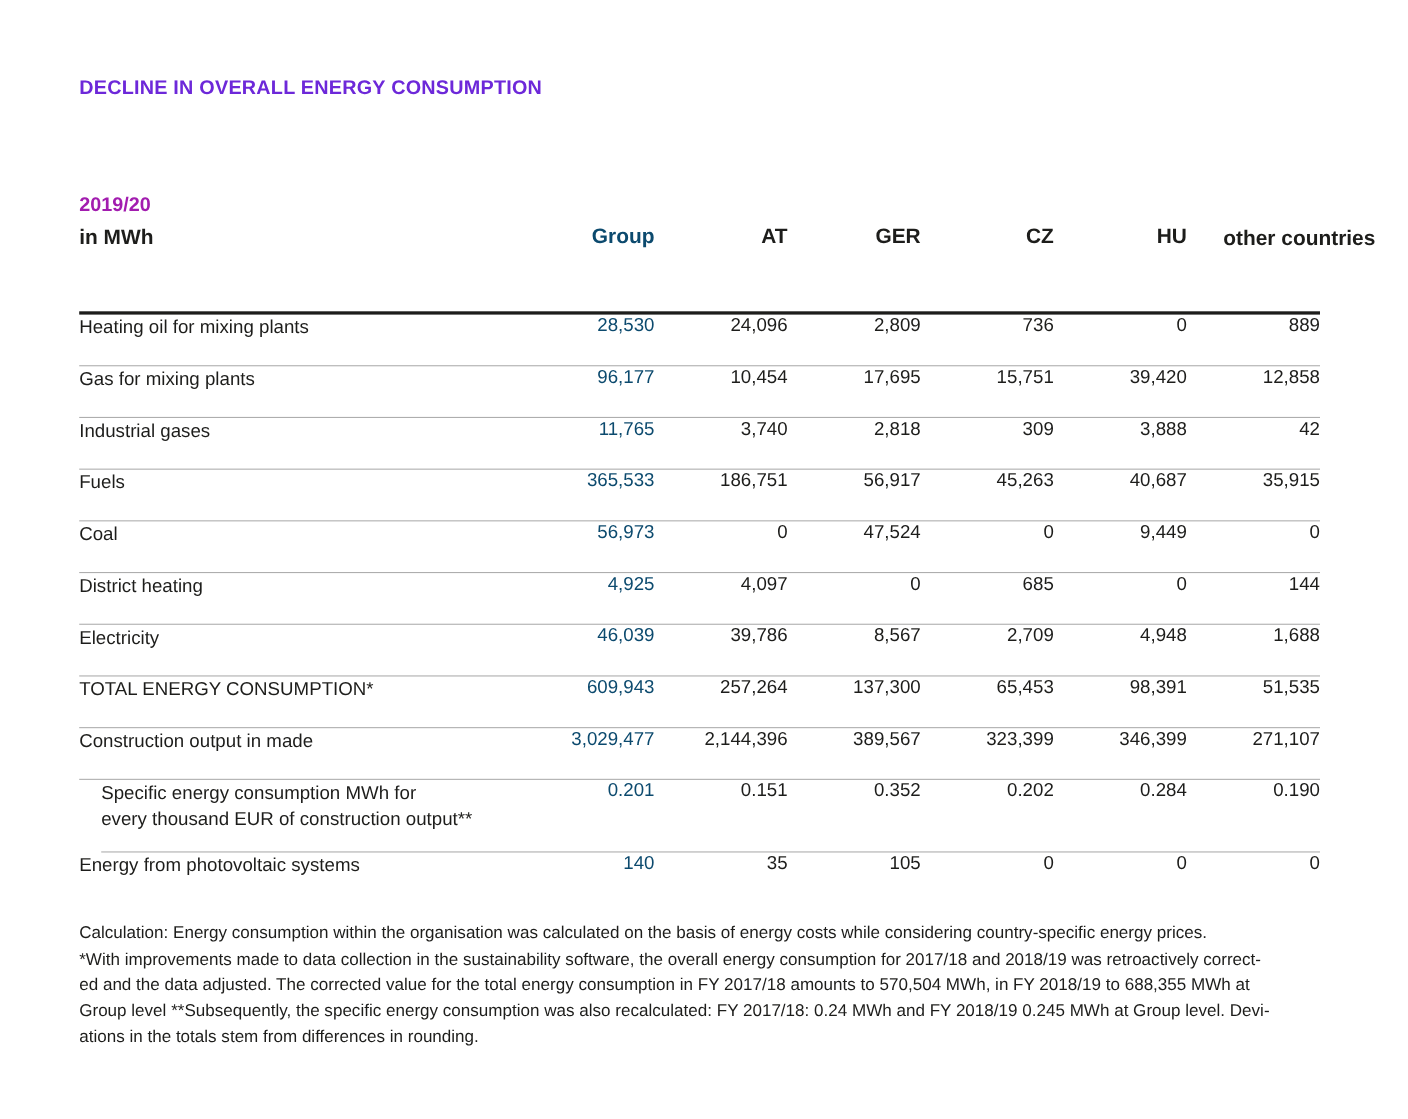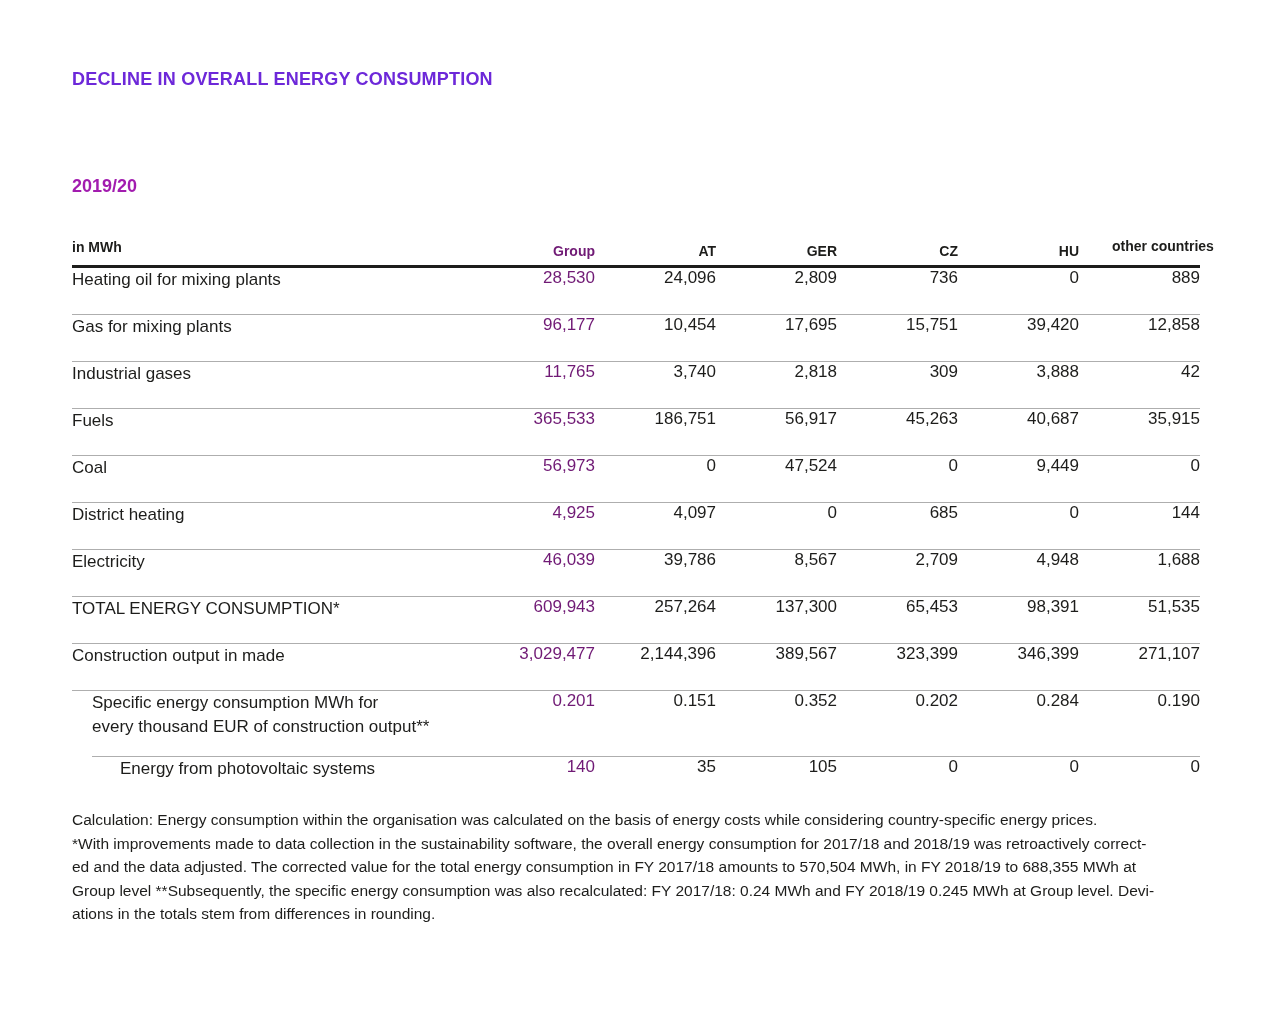--- a/index.html
+++ b/index.html
@@ -35,67 +35,66 @@
     color: #a21caf;
   }
   .energy-table {
     position: absolute;
     left: 72px;
     top: 205px;
     width: 1128px;
   }
   .thead {
     display: flex;
-    align-items: flex-end;
+    align-items: flex-start;
     height: 54px;
-    padding-bottom: 6px;
+    padding-bottom: 24px;
     border-bottom: 3px solid #1d1d1b;
     box-sizing: content-box;
     font-weight: bold;
-    font-size: 14px;
+    font-size: 19px;
   }
   .row {
     display: flex;
     align-items: flex-start;
     height: 47px;
     border-bottom: 1px solid #aeaeae;
     box-sizing: border-box;
     font-size: 17px;
   }
   .row.tall {
     height: 66px;
     margin-left: 20px;
   }
   .row:last-child {
     border-bottom: none;
-    margin-left: 48px;
   }
   .cell-label {
     flex: 1;
     text-align: left;
     line-height: 24px;
   }
   .cell-num {
     width: 121px;
     text-align: right;
     white-space: nowrap;
   }
   .group-col {
-    color: #701a75;
+    color: #0c4a6e;
   }
   .wrap-head {
     display: inline-block;
     width: 88px;
     text-align: right;
     line-height: 25px;
   }
   .footnote {
     position: absolute;
     left: 72px;
-    top: 808px;
+    top: 837px;
     width: 1140px;
     font-size: 15.5px;
     line-height: 23.5px;
     color: #1d1d1b;
   }
   .footnote-line {
     white-space: nowrap;
   }
 </style>
 </head>

